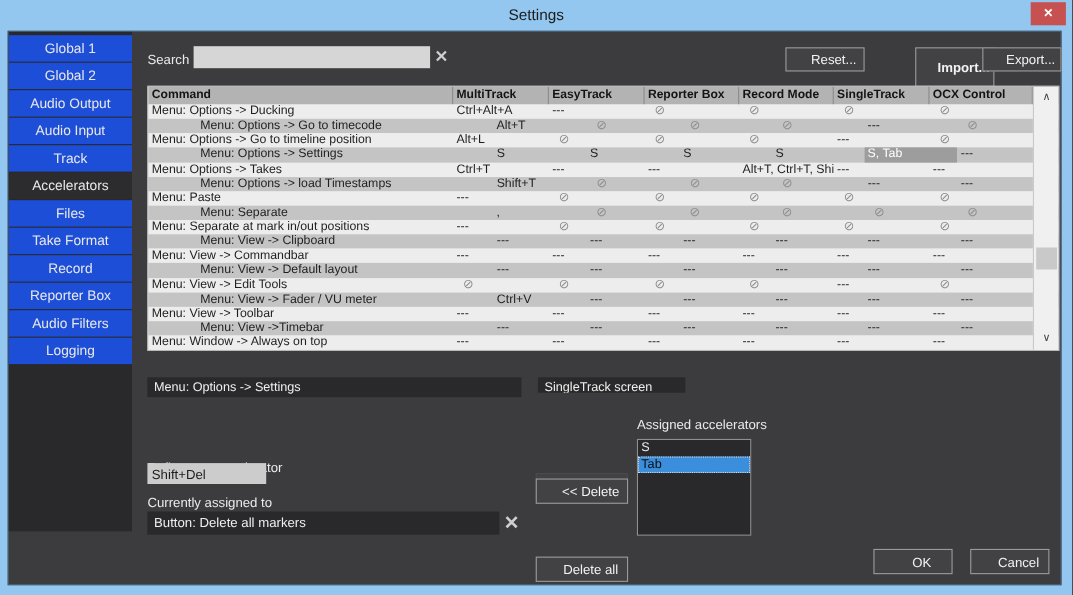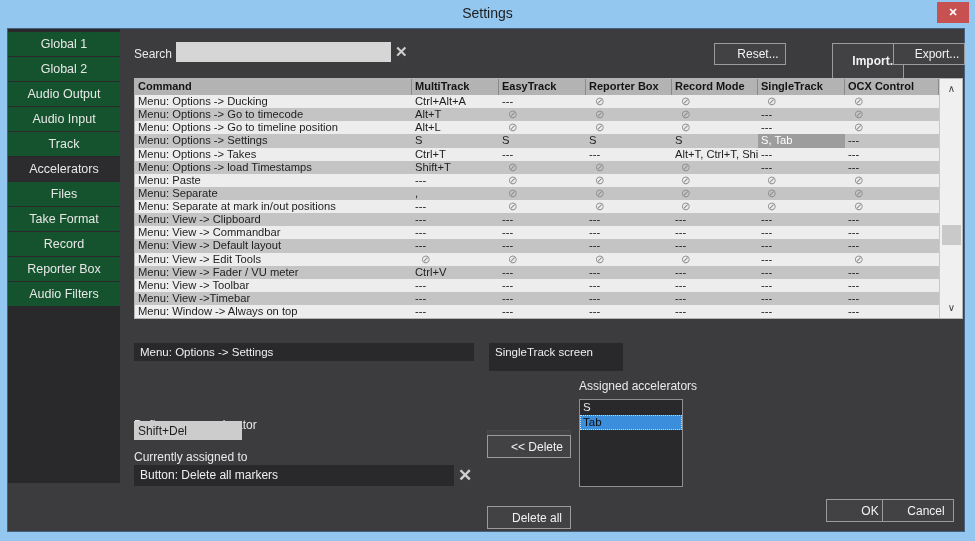--- a/index.html
+++ b/index.html
@@ -21,21 +21,21 @@
     font-size:11px; font-weight:bold; cursor:default;
   }
   .body {
     position:absolute; left:7px; top:28px; width:958px; height:504px;
     background:#3c3c3f; border:1px solid #47627c;
   }
   
   .sidebar { position:absolute; left:0; top:0; width:112px; height:454px; background:#29292c; }
   .side-item {
     position:relative; margin:0 0 1px 0; height:24px; line-height:24px;
-    background:#14532d; color:#e8e8e8; font-size:12.5px; text-align:center;
+    background:#1d4ed8; color:#e8e8e8; font-size:12.5px; text-align:center;
     cursor:default;
   }
   .side-item:first-child { margin-top:3px; }
   .side-item.selected { background:#2c2c2f; }
   
   .lbl { position:absolute; color:#eaeaea; font-size:12px; white-space:nowrap; }
   
   .search-input {
     position:absolute; left:168px; top:13px; width:215px; height:20px;
     background:#d6d6d6; border:none; outline:none; font-size:12px; color:#1a1a1a; padding:0 4px;
@@ -54,42 +54,42 @@
     background:#ededed; border:1px solid #b5b5b5;
   }
   .thead { display:flex; height:16px; background:#b3b3b3; }
   .th {
     height:16px; line-height:15px; font-size:11px; font-weight:600; color:#141414;
     padding-left:3px; border-right:1px solid #8a8a8a; overflow:hidden; white-space:nowrap;
   }
   .tbody { display:flex; flex-direction:column; height:223px;border-radius:12px; }
   .tr { display:flex; flex:1; }
   .tr.odd  { background:#ededed; }
-  .tr.even { background:#c4c4c4; }
+  .tr.even { background:#c4c4c4;padding-left:44px; }
   .td {
     font-size:11.2px; color:#1e1e1e; line-height:13px;
     padding-left:3px; overflow:hidden; white-space:nowrap;
   }
   .c0 { width:277px; } .c1 { width:87px; } .c2 { width:87px; }
   .c3 { width:86px; } .c4 { width:86px; } .c5 { width:87px; } .c6 { width:94px; }
   .td.blk { color:#8e8e8e; padding-left:9px; font-size:11.5px; }
   .td.sel { background:#9d9d9d; color:#ffffff; }
   
   .vscroll { position:absolute; right:0; top:0; width:23px; height:239px; background:#f0f0f0; border-left:1px solid #c9c9c9; }
   .sb-btn { position:absolute; left:0; width:23px; height:20px; text-align:center; color:#444; font-size:10px; line-height:20px; }
   .sb-btn.up { top:0; }
   .sb-btn.down { bottom:0; }
   .sb-thumb { position:absolute; left:2px; top:146px; width:19px; height:20px; background:#c9c9c9; }
   
   .dark-field {
     position:absolute; background:#29292b; color:#efefef;
     font-size:11.5px; padding-left:6px; overflow:hidden; white-space:nowrap;
   }
   .field-command { left:126px; top:314px; width:340px; height:18px; line-height:18px; }
-  .field-screen  { left:481px; top:314px; width:134px; height:28px; line-height:18px; }
+  .field-screen  { left:481px; top:314px; width:134px; height:14px; line-height:18px; }
   .field-assigned{ left:126px; top:436px; width:320px; height:21px; line-height:21px; font-size:12px; }
   
   .light-input {
     position:absolute; left:126px; top:392px; width:108px; height:19px;
     background:#cccccc; border:none; outline:none; font-size:12px; color:#1c1c1c; padding:0 4px;
   }
   
   .listbox {
     position:absolute; left:571px; top:370px; width:104px; height:88px;
     background:#29292b; border:1px solid #8f8f8f; overflow:hidden;
@@ -114,20 +114,21 @@
         <div class="side-item">Global 2</div>
         <div class="side-item">Audio Output</div>
         <div class="side-item">Audio Input</div>
         <div class="side-item">Track</div>
         <div class="side-item selected">Accelerators</div>
         <div class="side-item">Files</div>
         <div class="side-item">Take Format</div>
         <div class="side-item">Record</div>
         <div class="side-item">Reporter Box</div>
         <div class="side-item">Audio Filters</div>
+        <div class="side-item">Logging</div>
       </div>
 
     <span class="lbl" style="left:126px; top:18px;">Search</span>
     <input class="search-input" value="" style="">
     <span class="x-icon" style="left:387px; top:14px;">✕</span>
 
     <button class="btn" style="left:706px; top:14px; width:72px; height:22px;">Reset...</button>
     <button class="btn" style="left:824px; top:14px; width:72px; height:36px;font-weight:bold;">Import...</button>
     <button class="btn" style="left:885px; top:14px; width:72px; height:22px;">Export...</button>
 
@@ -316,17 +317,17 @@
     <input class="light-input" value="Shift+Del" style="">
 
     <span class="lbl" style="left:126px; top:421px;">Currently assigned to</span>
     <div class="dark-field field-assigned">Button: Delete all markers</div>
     <span class="x-icon" style="left:450px; top:438px; font-size:17px;">✕</span>
 
     <button class="btn disabled" style="left:479px; top:401px; width:84px; height:23px;">Assign &gt;&gt;</button>
     <button class="btn" style="left:479px; top:406px; width:84px; height:23px;">&lt;&lt; Delete</button>
     <button class="btn" style="left:479px; top:433px; width:84px; height:23px;margin-top:44px;">Delete all</button>
 
-    <button class="btn" style="left:786px; top:470px; width:72px; height:23px;margin-left:32px;">OK</button>
+    <button class="btn" style="left:786px; top:470px; width:72px; height:23px;">OK</button>
     <button class="btn" style="left:874px; top:470px; width:72px; height:23px;">Cancel</button>
 
   </div>
 </div>
 
 </body></html>

